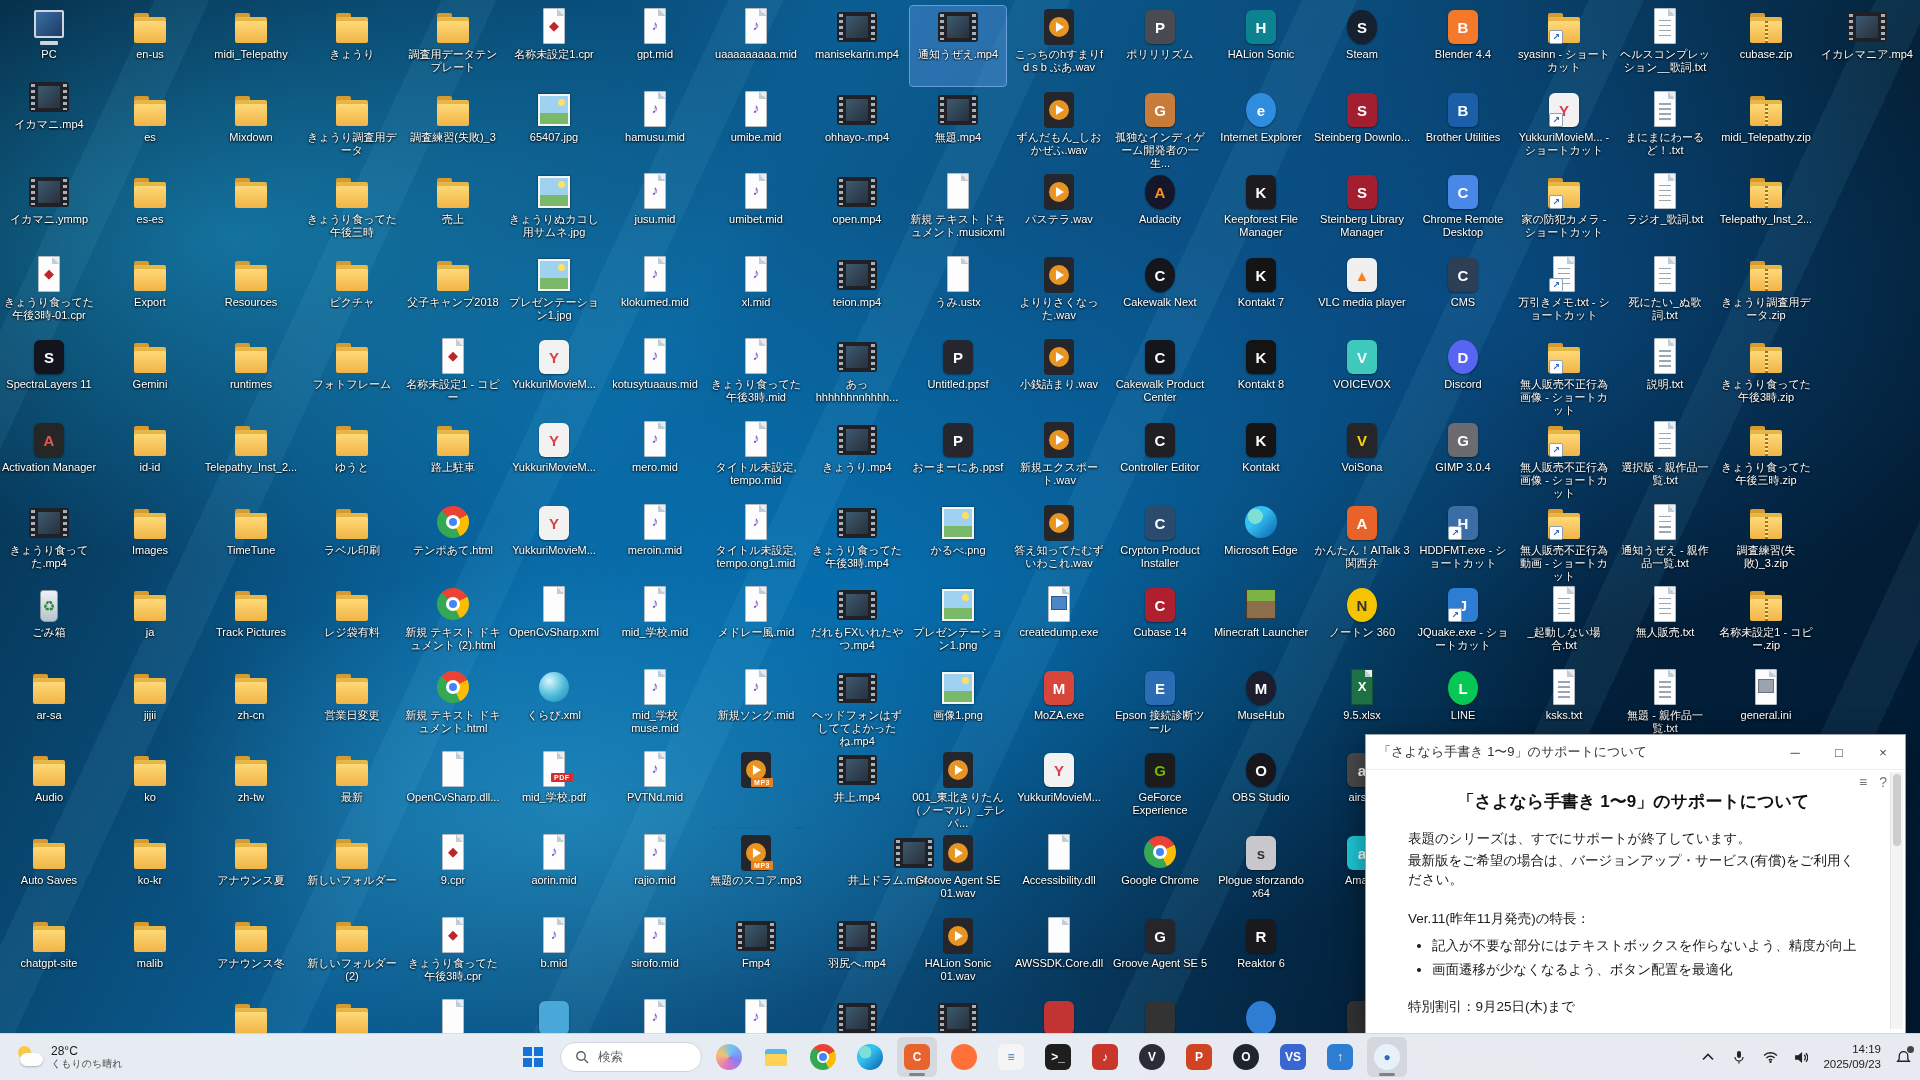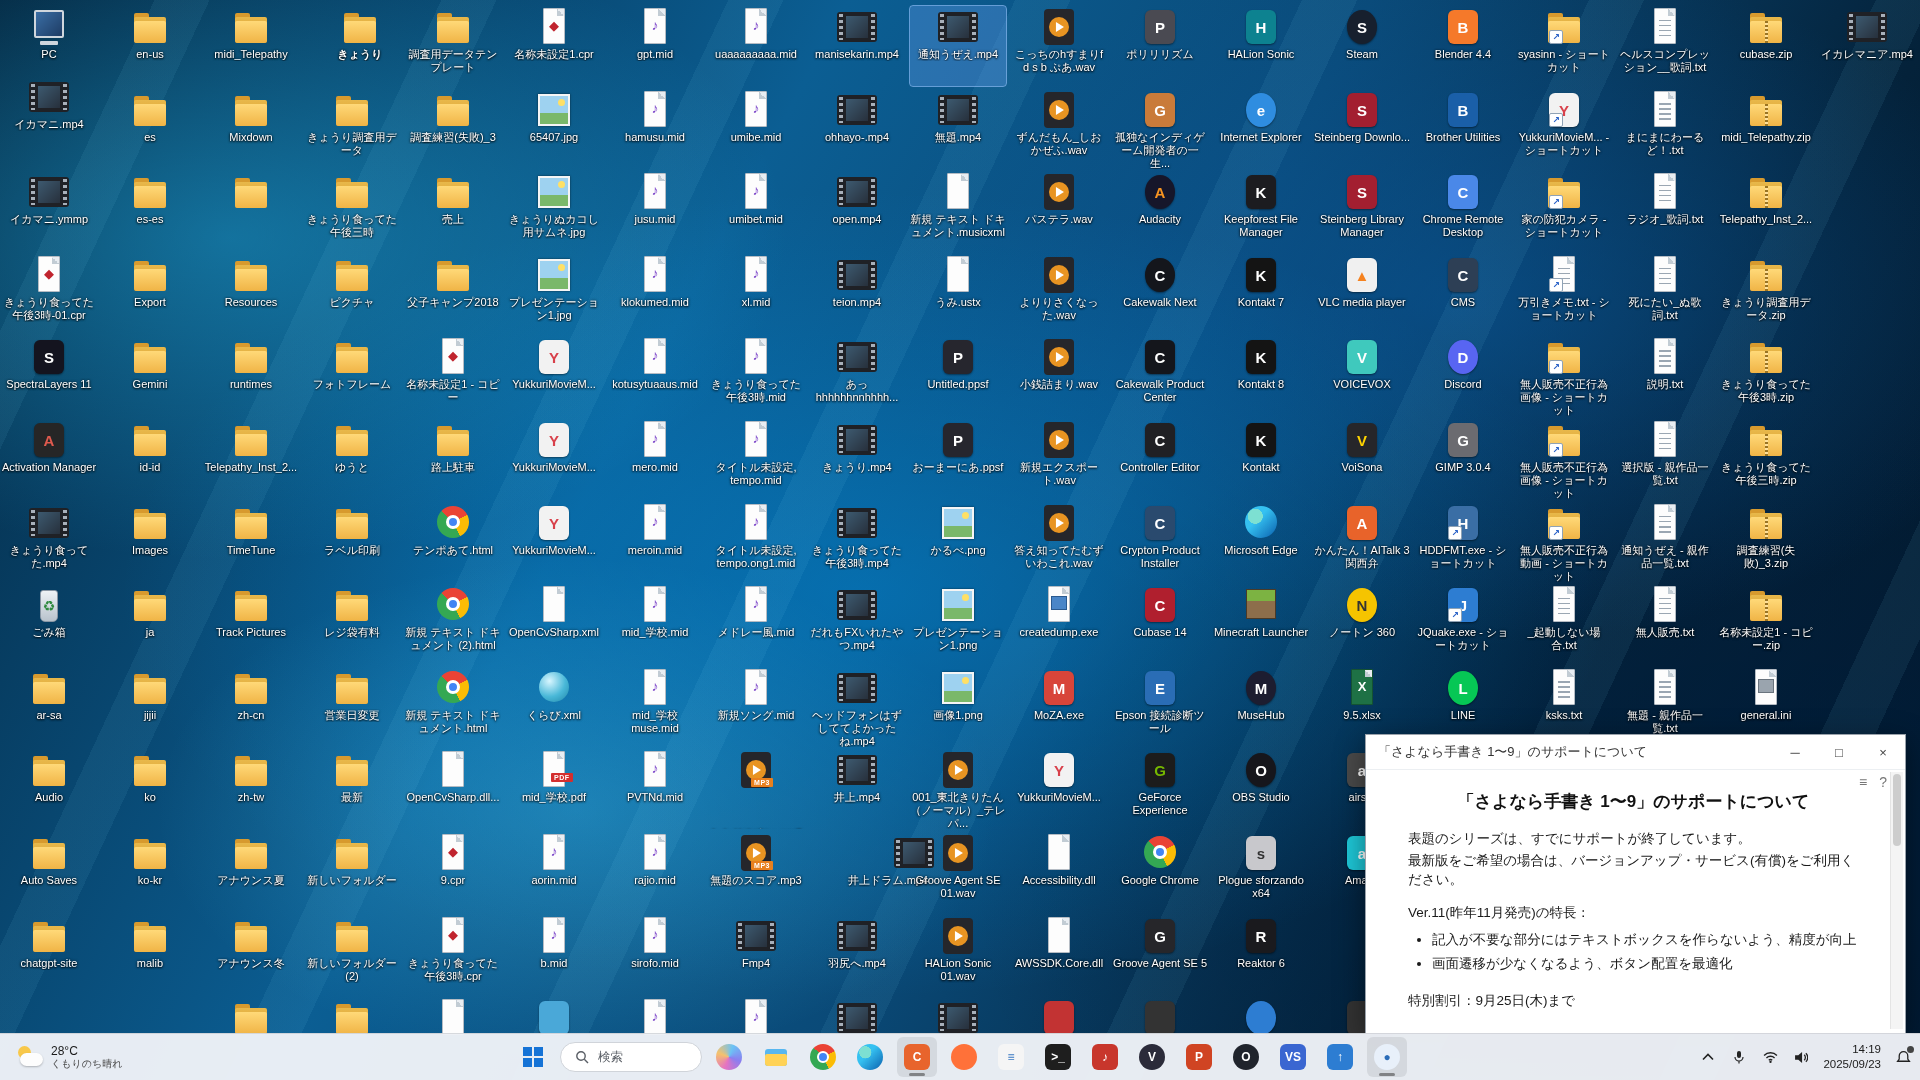--- a/index.html
+++ b/index.html
@@ -77,21 +77,21 @@
           border:1px solid #9aa2ab;box-shadow:0 8px 28px rgba(0,0,0,.45);box-sizing:border-box;display:flex;flex-direction:column;}
   .dlg-titlebar{height:34px;display:flex;align-items:center;background:#fff;border-bottom:1px solid #eceff2;flex:none;}
   .dlg-title{font-size:13px;color:#333;padding-left:12px;flex:1;white-space:nowrap;overflow:hidden;}
   .dlg-controls{display:flex;height:100%;}
   .dlg-btn{width:44px;height:100%;border:none;background:transparent;font-size:13px;color:#444;cursor:default;font-family:inherit;}
   .dlg-body{position:relative;flex:1;padding:4px 46px 0 42px;overflow:hidden;}
   .dlg-tools{position:absolute;right:18px;top:4px;display:flex;gap:12px;color:#777;font-size:14px;}
   .dlg-tools span{cursor:default;}
   .dlg-body h1{font-size:17px;font-weight:bold;color:#111;text-align:center;margin:16px 0 16px;}
   .dlg-body p{font-size:13.5px;color:#1a1a1a;margin:2px 0;line-height:1.45;}
-  .dlg-body p.ver{margin-top:13px;}
+  .dlg-body p.ver{margin-top:19px;}
   .dlg-body ul{margin:9px 0 0 24px;padding:0;}
   .dlg-body li{font-size:13.5px;color:#1a1a1a;margin:5px 0;line-height:1.4;}
   .dlg-body p.footer{margin-top:17px;}
   .dlg-scrollbar{position:absolute;right:2px;top:2px;bottom:4px;width:12px;background:#f4f4f4;border-left:1px solid #e4e4e4;}
   .dlg-scrollbar .thumb{position:absolute;left:2px;right:2px;top:2px;height:72px;background:#cdcdcd;border-radius:5px;}
   
   .taskbar{position:absolute;left:0;right:0;bottom:0;height:46px;background:rgba(238,242,247,.97);z-index:100;
            border-top:1px solid rgba(0,0,0,.10);}
   .tb-weather{position:absolute;left:6px;top:0;bottom:0;display:flex;align-items:center;gap:7px;padding:0 10px;border-radius:6px;}
   .wicon{position:relative;width:28px;height:22px;}
@@ -410,21 +410,21 @@
       <div class="lbl">アナウンス冬</div>
     </div>
     <div class="cell" style="left: 203px; top: 997px;">
       <div class="ico t-folder">
         <div class="tab"></div>
         <div class="back"></div>
         <div class="front"></div>
       </div>
       <div class="lbl"></div>
     </div>
-    <div class="cell" style="left: 312px; top: 6px; font-weight: bold;">
+    <div class="cell" style="left: 304px; top: 6px;">
       <div class="ico t-folder">
         <div class="tab"></div>
         <div class="back"></div>
         <div class="front"></div>
       </div>
       <div class="lbl">きょうり</div>
     </div>
     <div class="cell" style="left: 304px; top: 89px;">
       <div class="ico t-folder">
         <div class="tab"></div>

